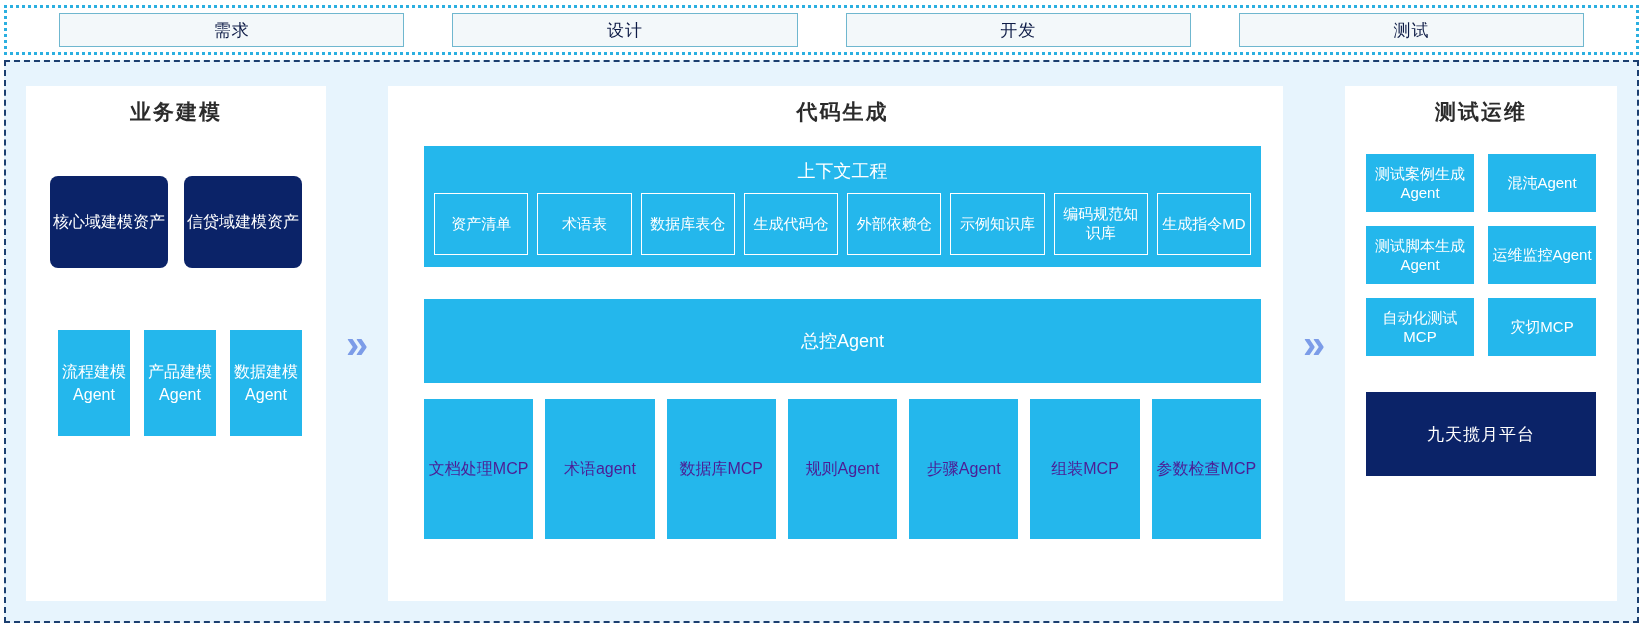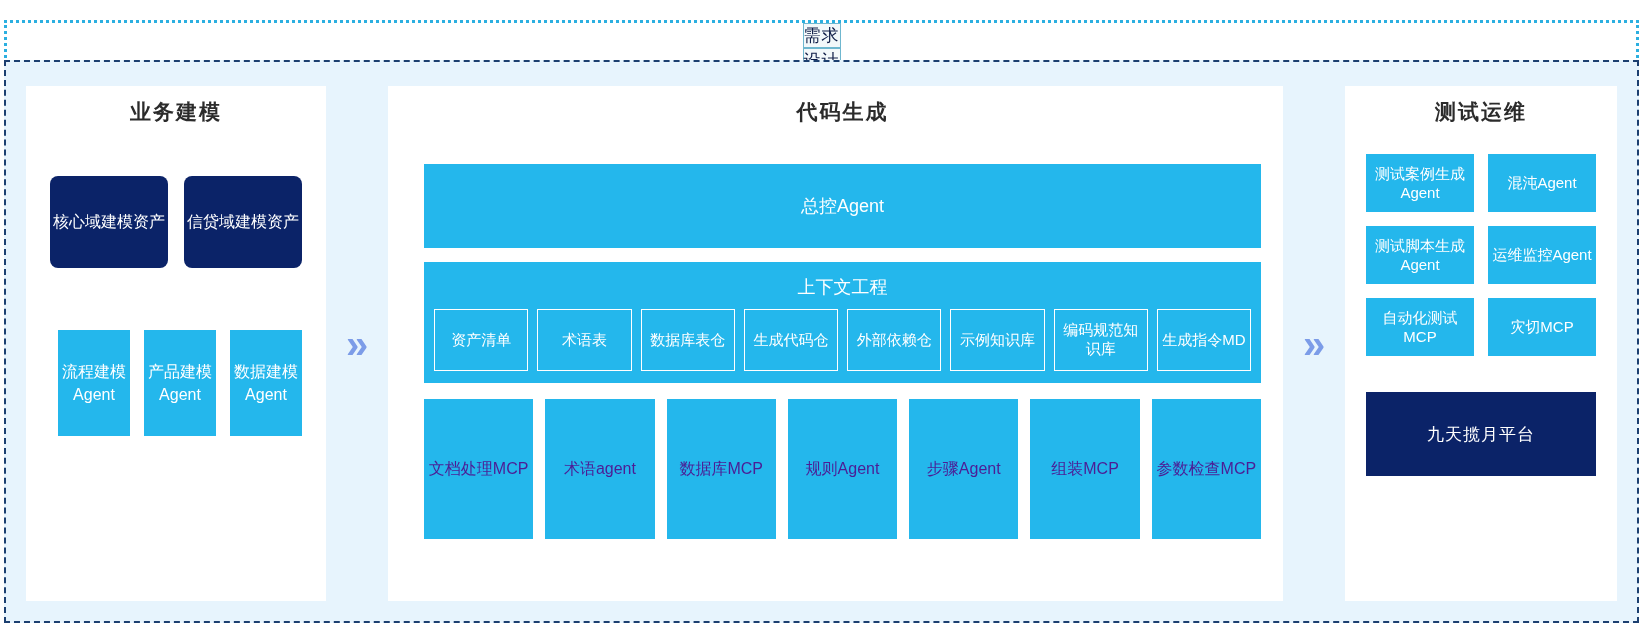--- a/index.html
+++ b/index.html
@@ -11,31 +11,30 @@
     width: 1647px;
     height: 629px;
     font-family: "Liberation Sans", "DejaVu Sans", sans-serif;
     overflow: hidden;
   }
 
   
   #stage-bar {
     position: absolute;
     left: 4px;
-    top: 20px;
+    top: 5px;
     width: 1635px;
     height: 50px;
     background: #ffffff;
     border: 3px dotted #2bafe0;
     box-sizing: border-box;
     display: flex;
     align-items: center;
     justify-content: flex-start;
     padding: 0 28px;
-    flex-direction: column;
   }
   .stage-box {
     flex: 1 1 0;
     height: 34px;
     margin: 0 24px;
     background: #f3f8fa;
     border: 1px solid #6fb7cf;
     box-sizing: border-box;
     display: flex;
     align-items: center;
@@ -293,24 +292,20 @@
 
   <div class="chevron">
     <span>»</span>
   </div>
 
   <div class="panel" id="panel-codegen">
     <div class="panel-title">代码生成</div>
 
     <div id="codegen-inner">
 
-      <div id="master-agent">
-        <span>总控Agent</span>
-      </div>
-
       <div id="context-engineering">
         <div id="context-title">上下文工程</div>
         <div id="context-items">
           <div class="context-chip">
             <span>资产清单</span>
           </div>
           <div class="context-chip">
             <span>术语表</span>
           </div>
           <div class="context-chip">
@@ -327,20 +322,24 @@
           </div>
           <div class="context-chip">
             <span>编码规范知识库</span>
           </div>
           <div class="context-chip">
             <span>生成指令MD</span>
           </div>
         </div>
       </div>
 
+      <div id="master-agent">
+        <span>总控Agent</span>
+      </div>
+
       <div id="tool-row">
         <div class="tool-card">
           <span>文档处理MCP</span>
         </div>
         <div class="tool-card">
           <span>术语agent</span>
         </div>
         <div class="tool-card">
           <span>数据库MCP</span>
         </div>

